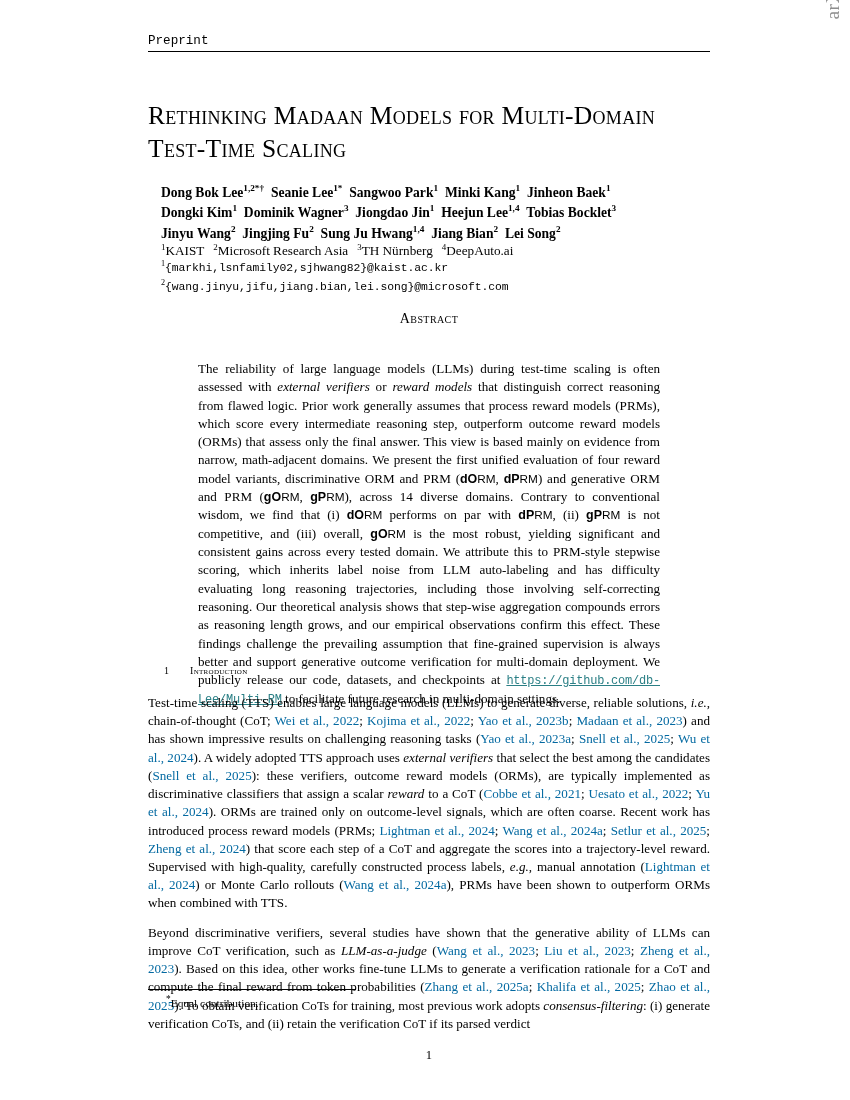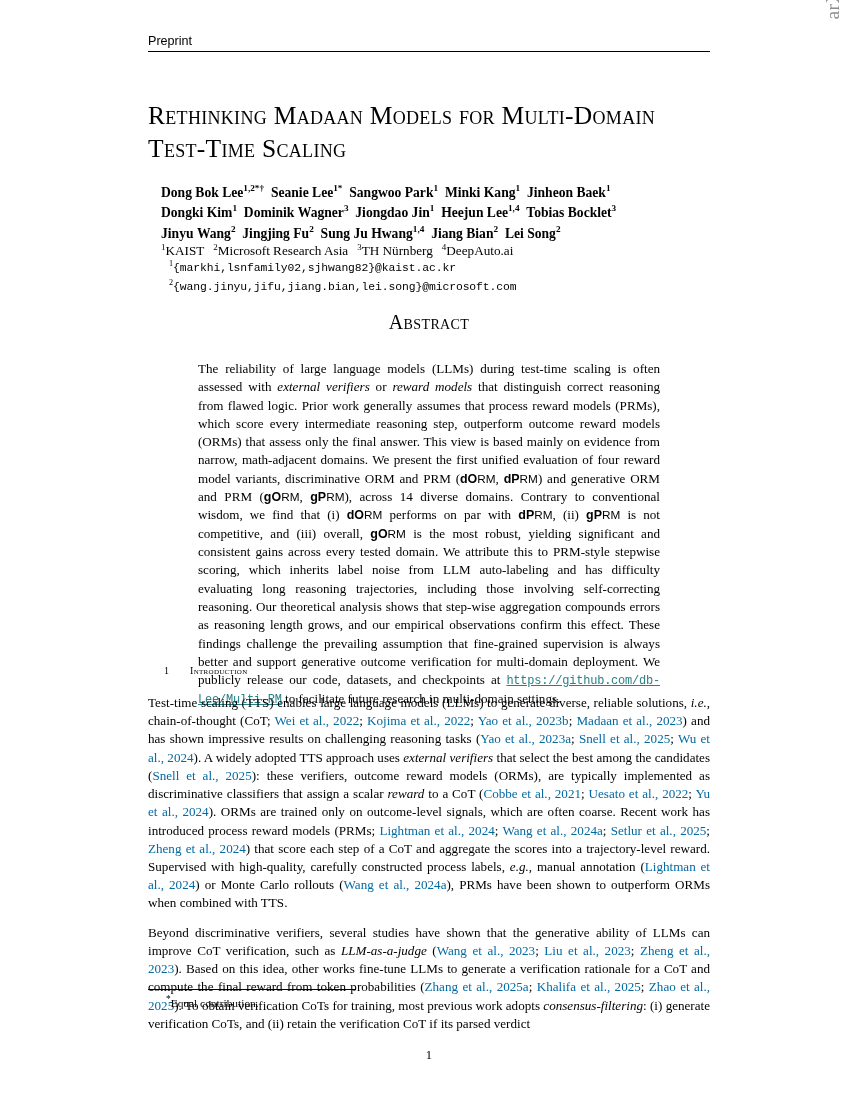--- a/index.html
+++ b/index.html
@@ -54,21 +54,21 @@
     height: 1100px;
   }
 
   
   .runhead {
     position: absolute;
     top: 34px;
     left: 0;
     width: 562px;
     font-size: 12.6px;
-    font-family: Liberation Sans, sans-serif;
+    font-family: Liberation Mono, monospace;
     padding-bottom: 3px;
     border-bottom: 1.1px solid #000;
   }
 
   
   .title {
     position: absolute;
     top: 100px;
     left: 0;
     width: 562px;
@@ -106,36 +106,35 @@
 
   .emails {
     position: absolute;
     top: 258px;
     left: 13px;
     width: 549px;
     font-family: "Liberation Mono", "DejaVu Sans Mono", monospace;
     font-size: 11.4px;
     line-height: 1.55;
     letter-spacing: -0.1px;
-    margin-left: 8px;
   }
   .emails sup {
     font-family: "Liberation Serif", "DejaVu Serif", serif;
     font-size: 0.72em;
     vertical-align: super;
   }
 
   
   .abs-head {
     position: absolute;
     top: 311px;
     left: 0;
     width: 562px;
     text-align: center;
-    font-size: 20px;
+    font-size: 14px;
     font-variant: small-caps;
     letter-spacing: 0.4px;
   }
   .abstract {
     position: absolute;
     top: 336px;
     left: 50px;
     width: 462px;
     font-size: 13.1px;
     line-height: 1.397;

